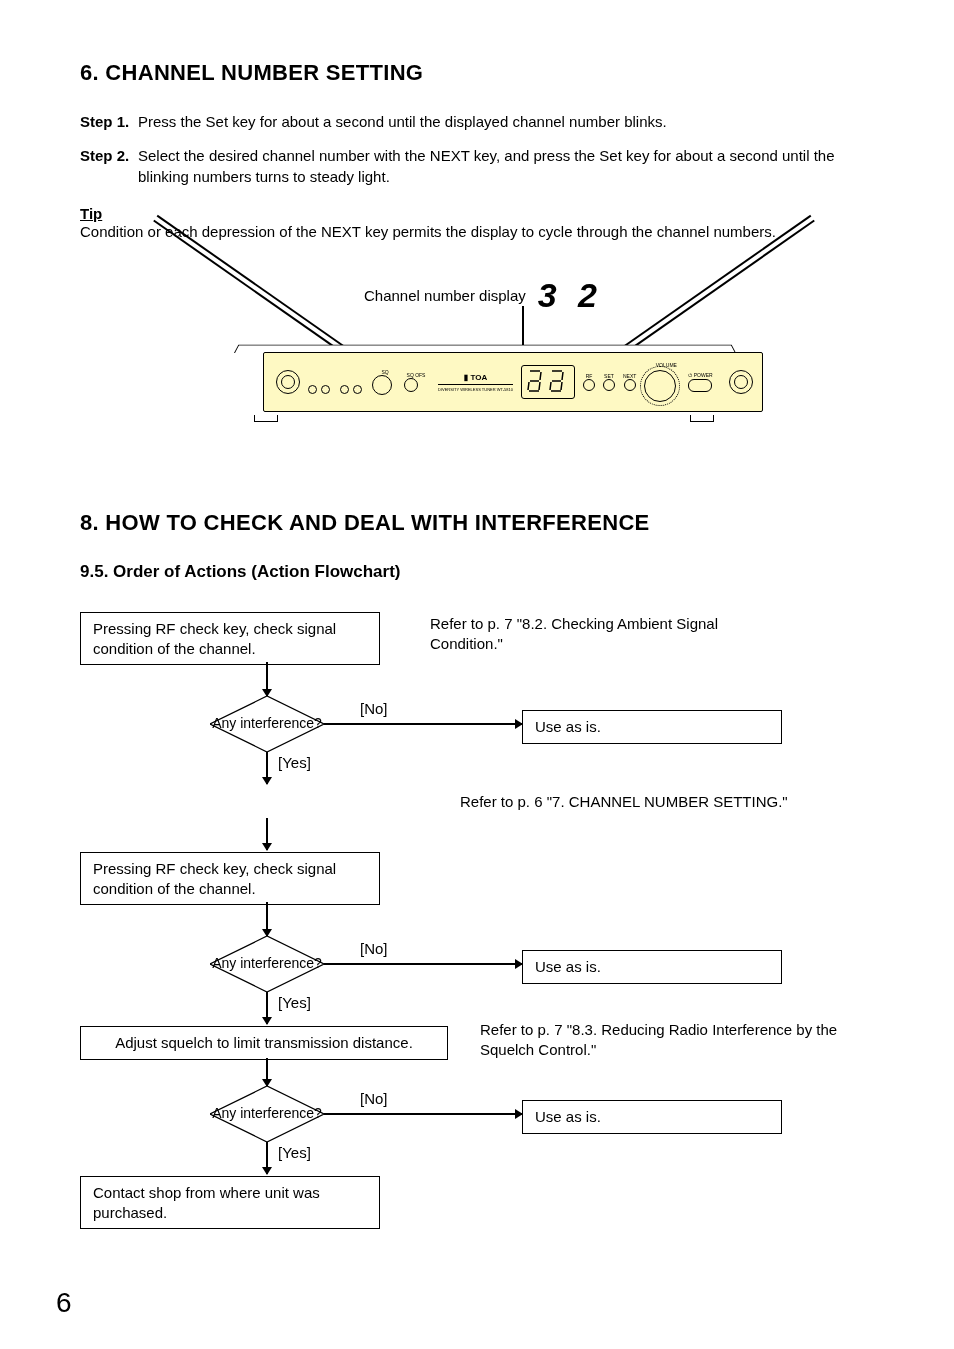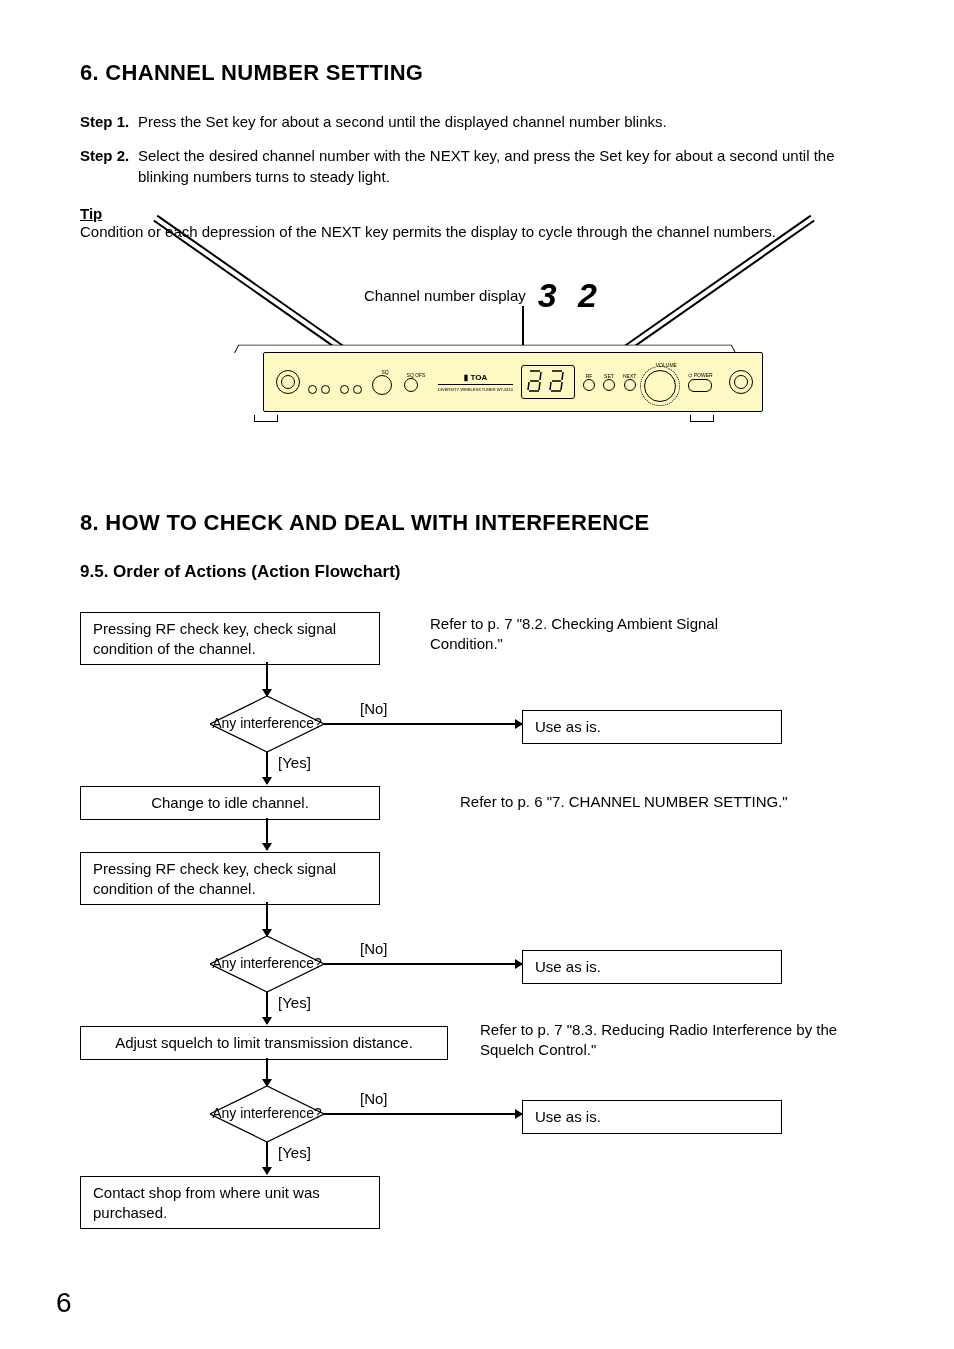--- a/index.html
+++ b/index.html
@@ -375,21 +375,20 @@
         </svg>
       <div class="dtxt">Any interference?</div>
     </div>
     <div class="fc-label" style="left:280px;top:88px">[No]</div>
     <div class="h-line arrow-r" style="left:244px;top:111px;width:198px"></div>
     <div class="fc-box" style="left:442px;top:98px;width:260px">Use as is.</div>
 
     <div class="v-arrow" style="left:186px;top:140px;height:32px"></div>
     <div class="fc-label" style="left:198px;top:142px">[Yes]</div>
 
-    <div class="fc-box" style="left:0;top:174px;width:300px;text-align:center">Change to idle channel.</div>
     <div class="fc-ref" style="left:380px;top:180px;width:380px">Refer to p. 6 "7. CHANNEL NUMBER SETTING."</div>
 
     <div class="v-arrow" style="left:186px;top:206px;height:32px"></div>
 
     <div class="fc-box" style="left:0;top:240px;width:300px">Pressing RF check key, check signal condition of the channel.</div>
 
     <div class="v-arrow" style="left:186px;top:290px;height:34px"></div>
 
     <div class="fc-diamond" style="left:130px;top:324px">
       <svg width="114" height="56">

